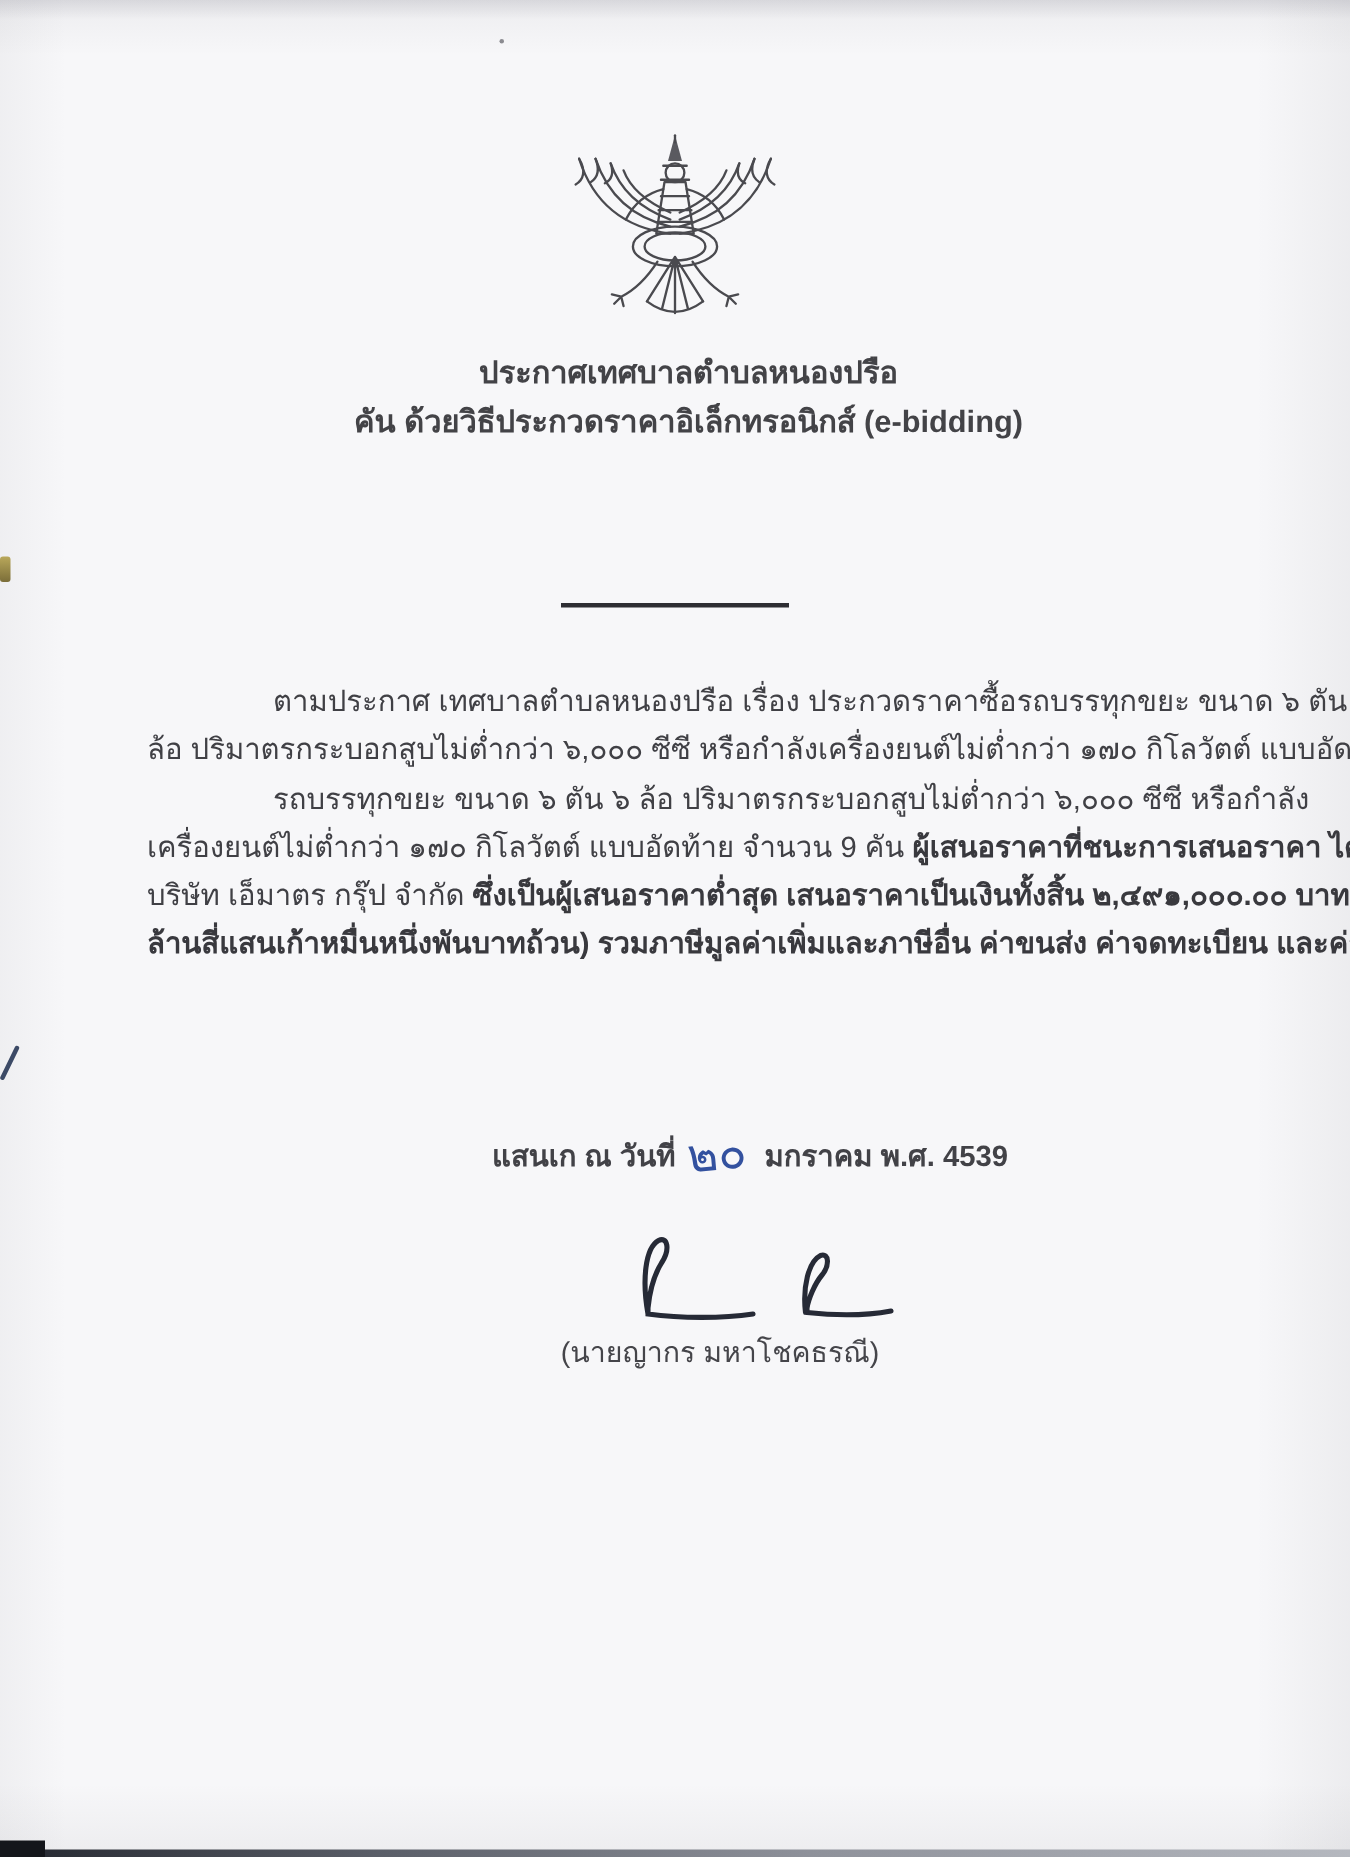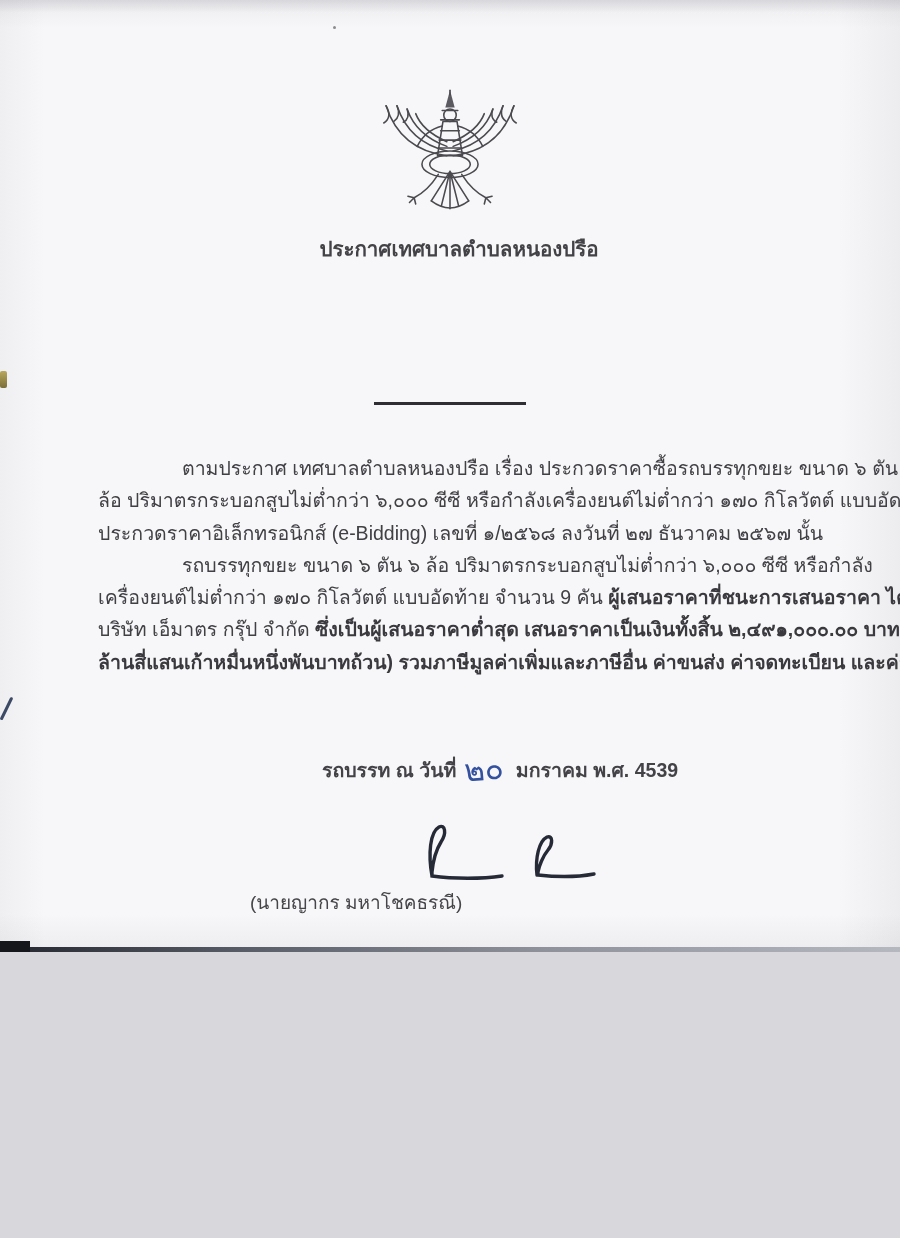--- a/index.html
+++ b/index.html
@@ -1,17 +1,17 @@
 <!DOCTYPE html>
 <html><head>
 <meta charset="utf-8">
 <style>
   html,body { margin:0; padding:0; background:#d8d8dc; }
   .page {
-    position:relative; width:900px; height:952px; margin:0 auto;
+    position:relative; width:900px; height:1238px; margin:0 auto;
     background:#f7f7f9; overflow:hidden;
     font-family:"Liberation Sans","DejaVu Sans",sans-serif;
     color:#3c3c40;
   }
   .page::before {
     content:""; position:absolute; inset:0; pointer-events:none;
     background:
       linear-gradient(90deg, rgba(40,40,50,0.04), rgba(40,40,50,0) 5%, rgba(40,40,50,0) 93%, rgba(40,40,50,0.05)),
       linear-gradient(180deg, rgba(40,40,50,0.05), rgba(40,40,50,0) 3%, rgba(40,40,50,0) 96%, rgba(40,40,50,0.05));
   }
@@ -40,21 +40,21 @@
     text-align:center; font-size:19.5px; font-weight:700; color:#424247;
   }
   .handwritten-day {
     display:inline-block; color:#33519f; font-size:31px; font-weight:400;
     transform:rotate(-5deg) translateY(3px); margin:0 12px 0 8px;
     line-height:20px;
   }
   .signature { position:absolute; top:816px; left:398px; }
   .sign-block {
     position:absolute; top:886px; left:250px; width:460px;
-    text-align:left; font-size:19px; line-height:34.5px; color:#45454a;
+    text-align:center; font-size:19px; line-height:34.5px; color:#45454a;
   }
   
   .top-band { position:absolute; top:0; left:0; width:100%; height:13px;
     background:linear-gradient(180deg, rgba(120,120,135,0.18), rgba(120,120,135,0)); }
   .stain-yellow { position:absolute; left:0; top:371px; width:7px; height:17px;
     background:linear-gradient(180deg,#b3a04a,#6e5f24); border-radius:2px; opacity:.9; }
   .pen-mark { position:absolute; left:5px; top:696px; width:2.5px; height:25px;
     background:#3c4a66; transform:rotate(26deg); border-radius:2px; }
   .bottom-strip { position:absolute; bottom:0; left:0; width:100%; height:5px;
     background:linear-gradient(90deg,#23262e,#5a5e68 28%,#8e919a 60%,#b5b8bf); }
@@ -103,36 +103,36 @@
       <path d="M110 112 L86 150 M110 112 L99 156 M110 112 L110 160 M110 112 L121 156 M110 112 L134 150"></path>
       <path d="M86 150 Q110 168 134 150"></path>
 
       <path d="M95 116 C86 130 76 140 64 146 M64 146 l-8 -2 M64 146 l-6 6 M64 146 l2 8"></path>
       <path d="M125 116 C134 130 144 140 156 146 M156 146 l8 -2 M156 146 l6 6 M156 146 l-2 8"></path>
     </svg>
   </div>
 
   <div class="title-block">
     <div>ประกาศเทศบาลตำบลหนองปรือ</div>
+    <div>คัน ด้วยวิธีประกวดราคาอิเล็กทรอนิกส์ (e-bidding)</div>
   </div>
 
   <div class="divider"></div>
 
   <div class="body-block">
       <div class="body-line indent"><span>ตามประกาศ เทศบาลตำบลหนองปรือ เรื่อง ประกวดราคาซื้อรถบรรทุกขยะ ขนาด ๖ ตัน ๖</span></div>
       <div class="body-line"><span>ล้อ ปริมาตรกระบอกสูบไม่ต่ำกว่า ๖,๐๐๐ ซีซี หรือกำลังเครื่องยนต์ไม่ต่ำกว่า ๑๗๐ กิโลวัตต์ แบบอัดท้าย</span></div>
-      <div class="body-line"><span>ประกวดราคาอิเล็กทรอนิกส์ (e-Bidding) เลขที่ ๑/๒๕๖๘ ลงวันที่ ๒๗ ธันวาคม ๒๕๖๗ นั้น</span></div>
       <div class="body-line indent"><span>รถบรรทุกขยะ ขนาด ๖ ตัน ๖ ล้อ ปริมาตรกระบอกสูบไม่ต่ำกว่า ๖,๐๐๐ ซีซี หรือกำลัง</span></div>
       <div class="body-line"><span>เครื่องยนต์ไม่ต่ำกว่า ๑๗๐ กิโลวัตต์ แบบอัดท้าย จำนวน 9 คัน </span><span class="seg-bold">ผู้เสนอราคาที่ชนะการเสนอราคา ได้แก่</span></div>
       <div class="body-line"><span>บริษัท เอ็มาตร กรุ๊ป จำกัด </span><span class="seg-bold">ซึ่งเป็นผู้เสนอราคาต่ำสุด เสนอราคาเป็นเงินทั้งสิ้น ๒,๔๙๑,๐๐๐.๐๐ บาท (สอง</span></div>
       <div class="body-line"><span class="seg-bold">ล้านสี่แสนเก้าหมื่นหนึ่งพันบาทถ้วน) รวมภาษีมูลค่าเพิ่มและภาษีอื่น ค่าขนส่ง ค่าจดทะเบียน และค่าใช้จ่าย</span></div>
     </div>
 
   <div class="date-line">
-    <span>รถบรรท  ณ  วันที่</span><span class="handwritten-day">๒๐</span><span>มกราคม พ.ศ. 4539</span>
+    <span>แสนเก  ณ  วันที่</span><span class="handwritten-day">๒๐</span><span>มกราคม พ.ศ. 4539</span>
   </div>
 
   <div class="signature">
     <svg width="200" height="72" viewBox="0 0 200 72" fill="none" stroke="#262a36" stroke-width="3.4" stroke-linecap="round">
       <path d="M34 60 C30 38 32 16 41 11 C47 8 49 17 43 26 C38 34 35 46 34 56 L34 60 C56 63 84 63 104 60"></path>
       <path d="M139 59 C137 42 141 25 149 21 C155 19 155 28 150 34 C145 40 141 50 140 56 L140 59 C158 61 180 61 196 58"></path>
     </svg>
   </div>
 
   <div class="sign-block">

